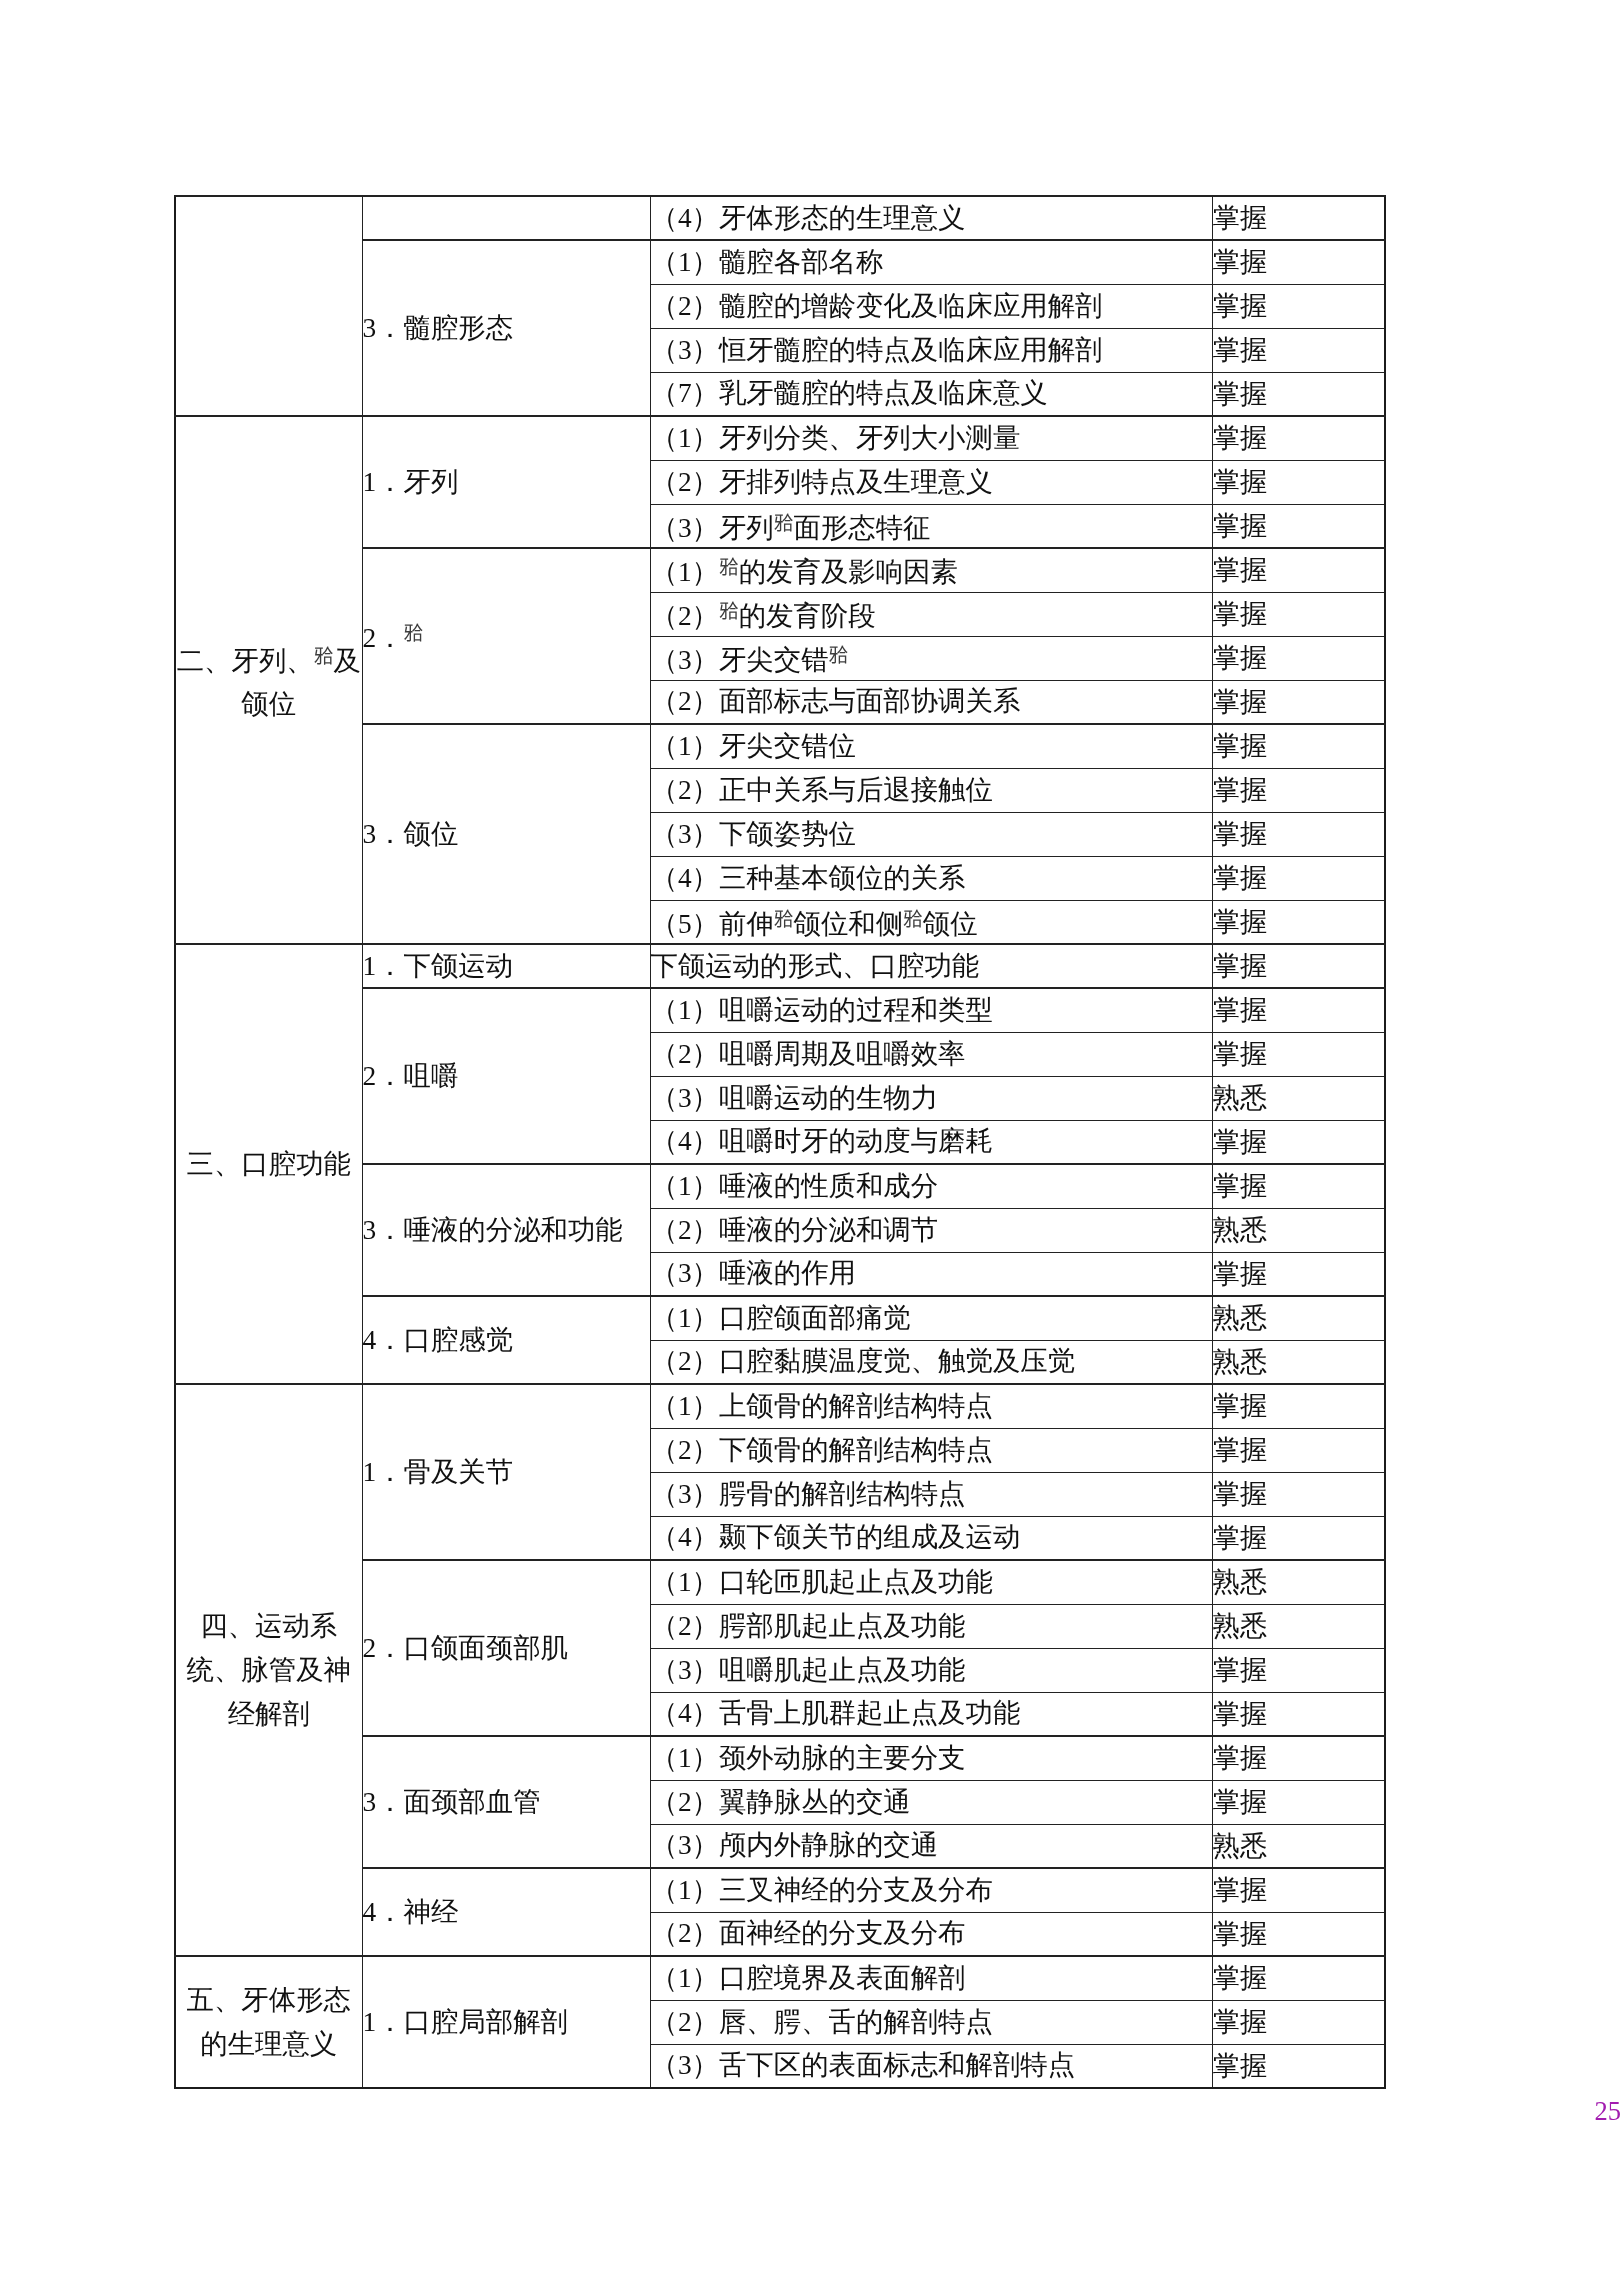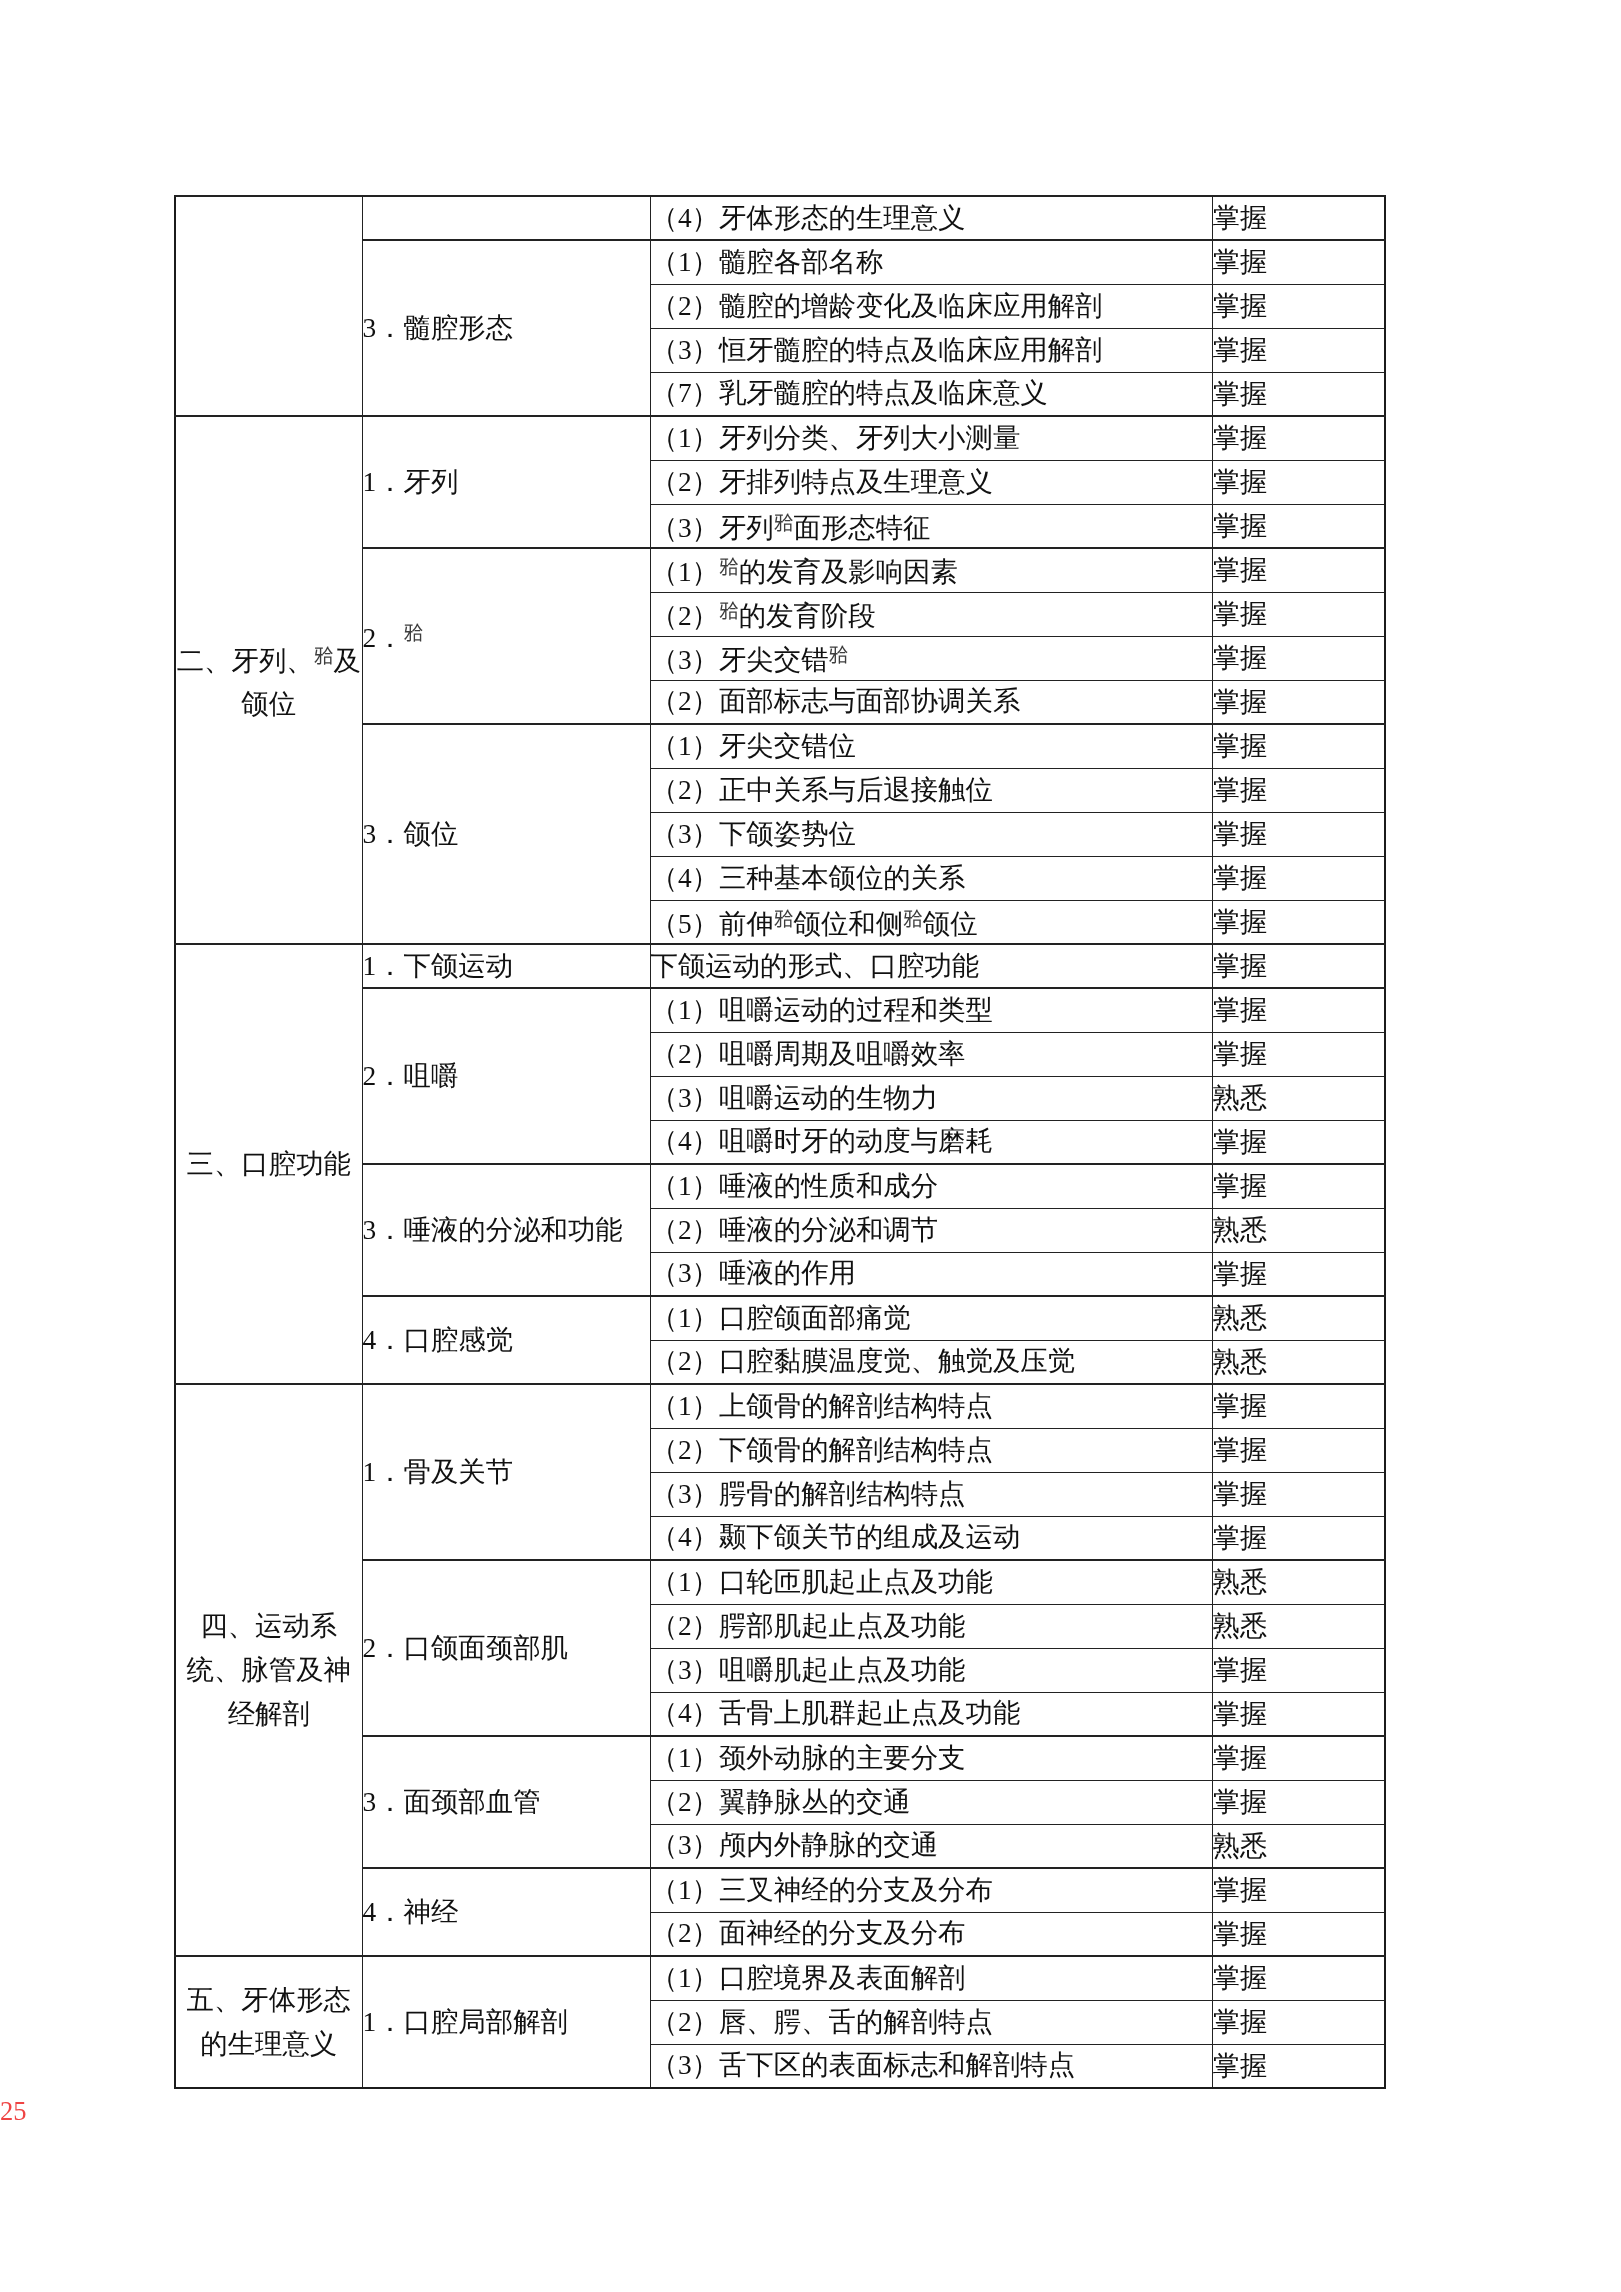--- a/index.html
+++ b/index.html
@@ -55,23 +55,23 @@
   .he {
     font-size:0.72em;
     vertical-align:0.34em;
     color:#3d3d3d;
   }
 
   .page-number {
     position:absolute;
     top:2096px;
     left:0; width:1621px;
-    text-align:left;
+    text-align:right;
     font-size:26.5px;
-    color:#ef4444;
+    color:#a21caf;
   }
 </style>
 </head>
 <body>
 
 <div class="sheet">
 
   <table class="syllabus">
     <colgroup>
       <col style="width:187px">

